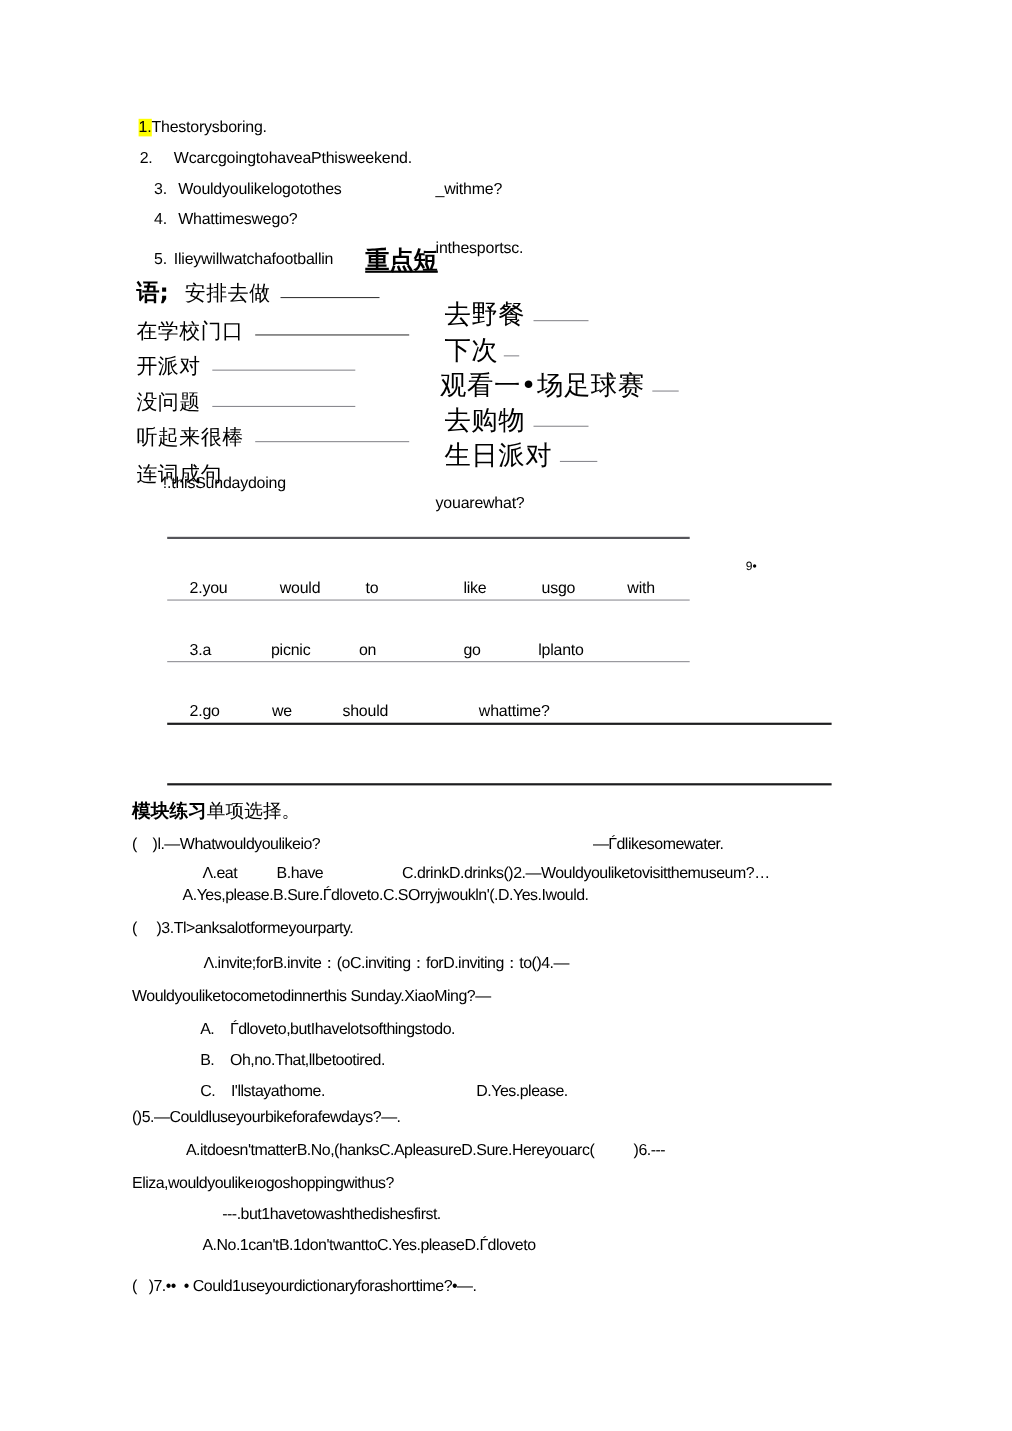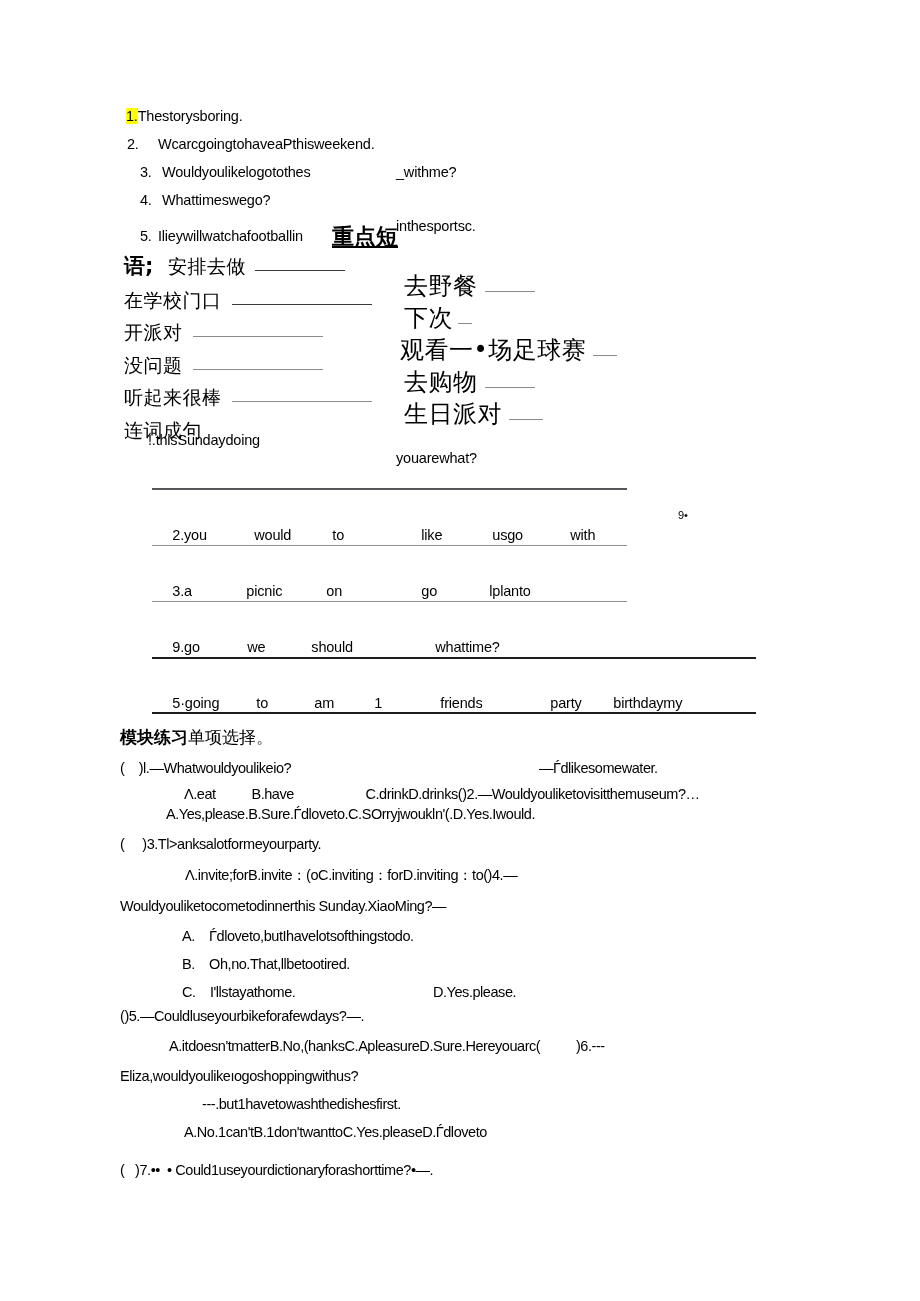--- a/index.html
+++ b/index.html
@@ -110,27 +110,24 @@
     <span style="display:inline-block; width:82px;">2.you</span><span style="display:inline-block; width:78px;">would</span><span style="display:inline-block; width:89px;">to</span><span style="display:inline-block; width:71px;">like</span><span style="display:inline-block; width:78px;">usgo</span><span>with</span>
   </div>
 
   <div class="rule faint" style="left:152px; top:545px; width:475px;"></div>
   <div class="abs tok" style="left:157px; top:567px;">
     <span style="display:inline-block; width:74px;">3.a</span><span style="display:inline-block; width:80px;">picnic</span><span style="display:inline-block; width:95px;">on</span><span style="display:inline-block; width:68px;">go</span><span>lplanto</span>
   </div>
 
   <div class="rule faint" style="left:152px; top:601px; width:475px;"></div>
   <div class="abs tok" style="left:157px; top:623px;">
-    <span style="display:inline-block; width:75px;">9.go</span><span style="display:inline-block; width:64px;">we</span><span style="display:inline-block; width:124px;">should</span><span>whattime?</span>
+    <span style="display:inline-block; width:75px;">2.go</span><span style="display:inline-block; width:64px;">we</span><span style="display:inline-block; width:124px;">should</span><span>whattime?</span>
   </div>
 
   <div class="rule dark" style="left:152px; top:657px; width:604px;"></div>
-  <div class="abs tok" style="left:157px; top:679px;">
-    <span style="display:inline-block; width:84px;">5·going</span><span style="display:inline-block; width:58px;">to</span><span style="display:inline-block; width:60px;">am</span><span style="display:inline-block; width:66px;">1</span><span style="display:inline-block; width:110px;">friends</span><span style="display:inline-block; width:63px;">party</span><span>birthdaymy</span>
-  </div>
   <div class="rule dark" style="left:152px; top:712px; width:604px;"></div>
 
   <div class="abs hdr" style="left:120px; top:726px;"><span class="cn b">模块练习</span><span class="cn">单项选择。</span></div>
 
   <div class="abs mc" style="left:120px; top:760px;">(    )l.—Whatwouldyoulikeio?</div>
   <div class="abs mc" style="left:539px; top:760px;">—Ѓdlikesomewater.</div>
 
   <div class="abs mc" style="left:184px; top:786px;">Λ.eat          B.have                    C.drinkD.drinks()2.—Wouldyouliketovisitthemuseum?…</div>
   <div class="abs mc" style="left:166px; top:806px;">A.Yes,please.B.Sure.Ѓdloveto.C.SOrryjwoukln'(.D.Yes.Iwould.</div>
 

